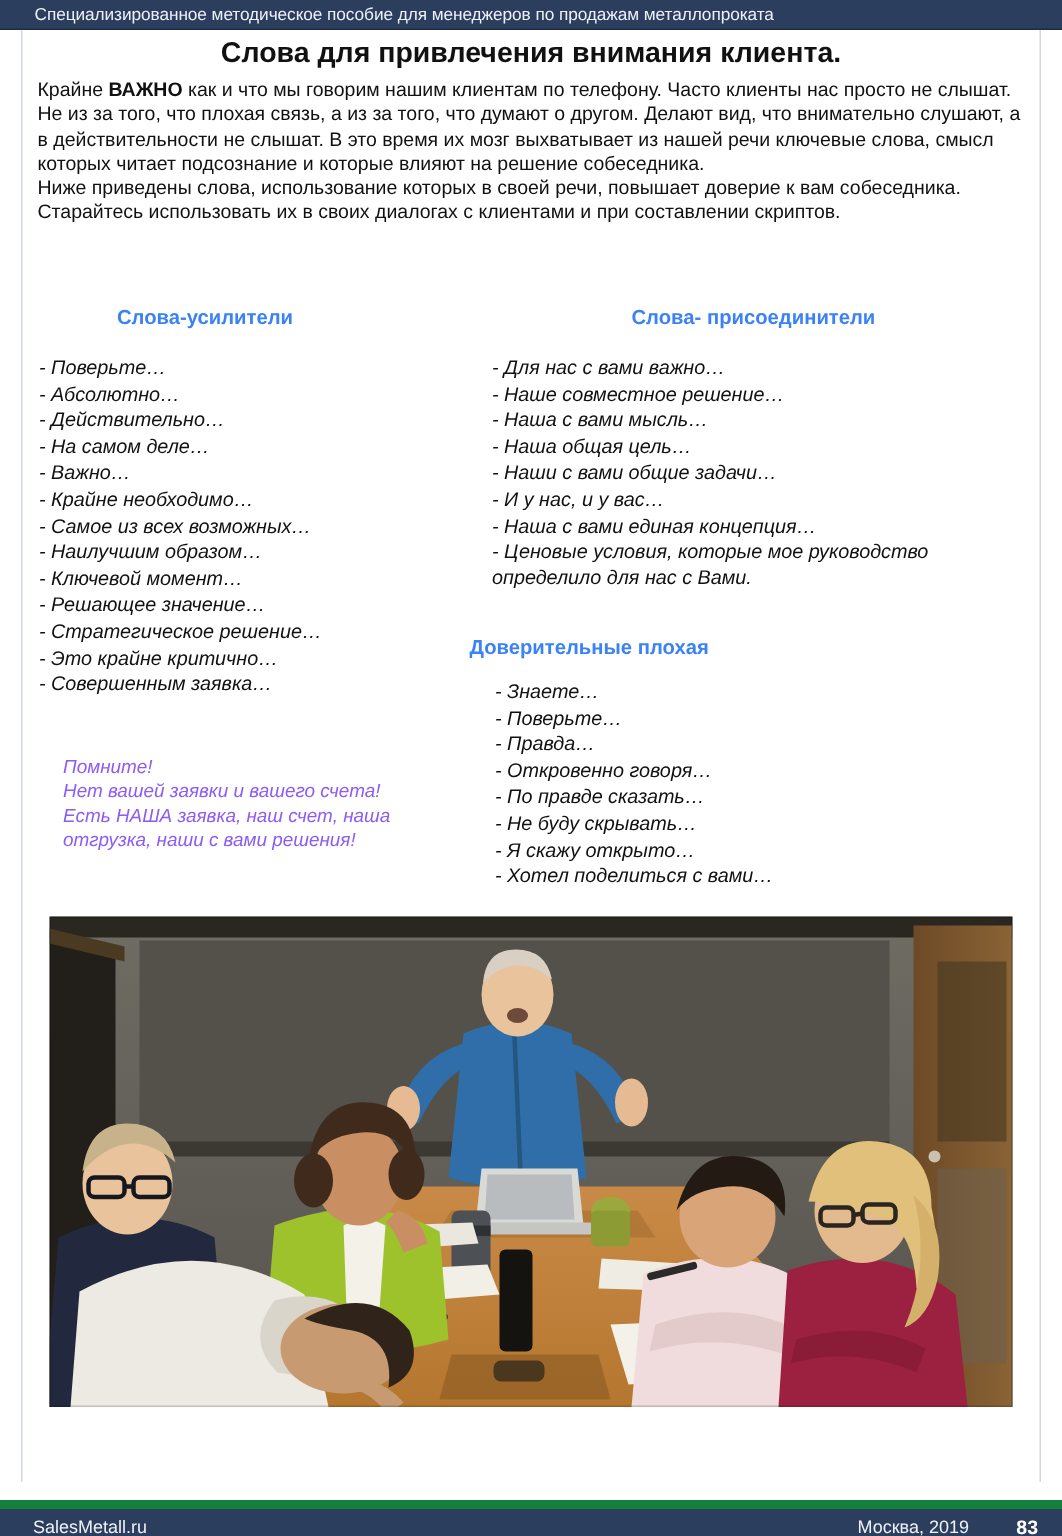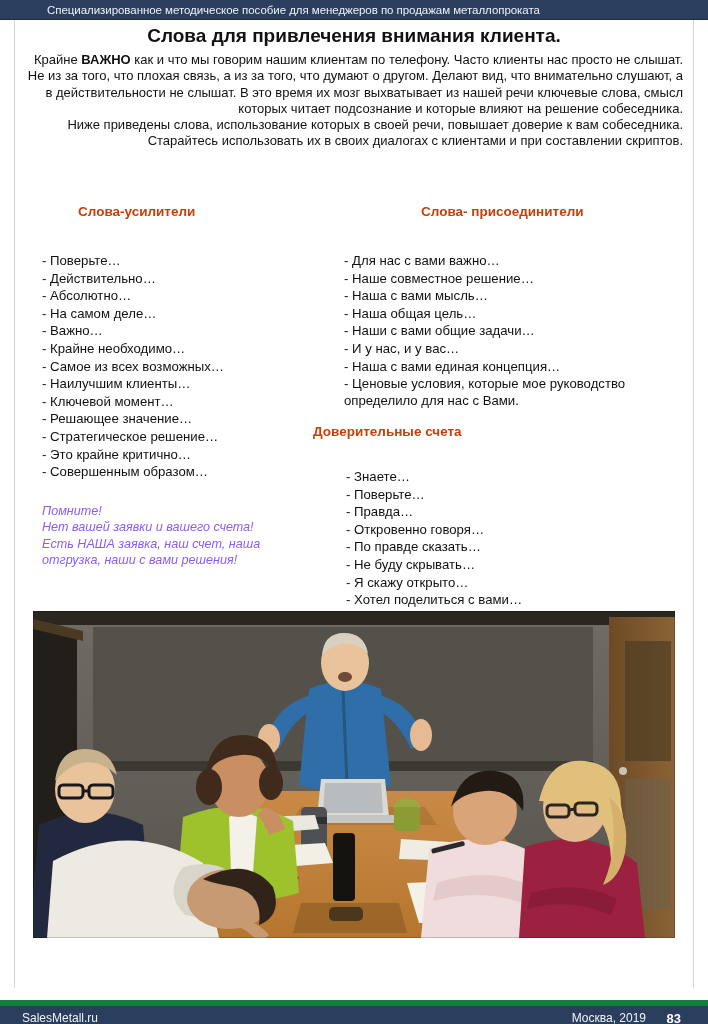--- a/index.html
+++ b/index.html
@@ -43,21 +43,20 @@
   }
   .header-bar .header-title {
     position: absolute;
     left: 23px;
     top: 50%;
     transform: translateY(-50%);
     color: #eef2f8;
     font-size: 11.5px;
     letter-spacing: -0.05px;
     white-space: nowrap;
-    margin-left: 24px;
   }
 
   
   .page-title {
     position: absolute;
     left: 20px;
     top: 25px;
     width: 668px;
     text-align: center;
     font-size: 19px;
@@ -69,41 +68,42 @@
   .intro {
     position: absolute;
     left: 25px;
     top: 52px;
     width: 658px;
     font-size: 13px;
     line-height: 16.3px;
     color: #111111;
     text-align: left;
   }
-  .intro p { margin: 0; text-align: right; }
+  .intro p { margin: 0; }
   .intro b { font-weight: bold; }
 
   
   .col-heading {
     position: absolute;
     font-size: 13.5px;
     font-weight: bold;
-    color: #c2410c;
+    color: #3b82f6;
     white-space: nowrap;
   }
   .col-heading.left-head  { left: 78px;  top: 204px; }
   .col-heading.right-head { left: 421px; top: 204px; }
   .col-heading.trust-head { left: 313px; top: 424px; }
 
   
   .word-list {
     position: absolute;
-    margin: 16px;
+    margin: 0;
     padding: 0;
     list-style: none;
+    font-style: italic;
     font-size: 13.2px;
     line-height: 17.6px;
     color: #111111;
   }
   .word-list li { white-space: nowrap; }
 
   .list-amplifiers { left: 26px;  top: 236px; }
   .list-joiners    { left: 328px; top: 236px; }
   .list-trust      { left: 330px; top: 452px; }
 
@@ -162,21 +162,21 @@
     right: 62px;
     top: 50%;
     transform: translateY(-50%);
     color: #eef2f8;
     font-size: 12px;
     white-space: nowrap;
     text-align: center;
   }
   .footer-bar .footer-page-number {
     position: absolute;
-    right: 27px;
+    right: 16px;
     top: 50%;
     transform: translateY(-50%);
     color: #ffffff;
     font-size: 13px;
     font-weight: bold;
   }
 </style>
 </head>
 <body>
 
@@ -193,36 +193,36 @@
 
   <div class="intro">
     <p><span>Крайне </span><b>ВАЖНО</b><span> как и что мы говорим нашим клиентам по телефону. Часто клиенты нас просто не слышат. Не из за того, что плохая связь, а из за того, что думают о другом. Делают вид, что внимательно слушают, а в действительности не слышат. В это время их мозг выхватывает из нашей речи ключевые слова, смысл которых читает подсознание и которые влияют на решение собеседника.</span></p>
     <p>Ниже приведены слова, использование которых в своей речи, повышает доверие к вам собеседника. Старайтесь использовать их в своих диалогах с клиентами и при составлении скриптов.</p>
   </div>
 
   <div class="col-heading left-head">Слова-усилители</div>
 
   <div class="col-heading right-head">Слова- присоединители</div>
 
-  <div class="col-heading trust-head">Доверительные счета</div>
+  <div class="col-heading trust-head">Доверительные плохая</div>
 
   <ul class="word-list list-amplifiers">
     <li>- Поверьте…</li>
+    <li>- Абсолютно…</li>
     <li>- Действительно…</li>
-    <li>- Абсолютно…</li>
     <li>- На самом деле…</li>
     <li>- Важно…</li>
     <li>- Крайне необходимо…</li>
     <li>- Самое из всех возможных…</li>
-    <li>- Наилучшим клиенты…</li>
+    <li>- Наилучшим образом…</li>
     <li>- Ключевой момент…</li>
     <li>- Решающее значение…</li>
     <li>- Стратегическое решение…</li>
     <li>- Это крайне критично…</li>
-    <li>- Совершенным образом…</li>
+    <li>- Совершенным заявка…</li>
   </ul>
 
   <ul class="word-list list-joiners">
     <li>- Для нас с вами важно…</li>
     <li>- Наше совместное решение…</li>
     <li>- Наша с вами мысль…</li>
     <li>- Наша общая цель…</li>
     <li>- Наши с вами общие задачи…</li>
     <li>- И у нас, и у вас…</li>
     <li>- Наша с вами единая концепция…</li>

